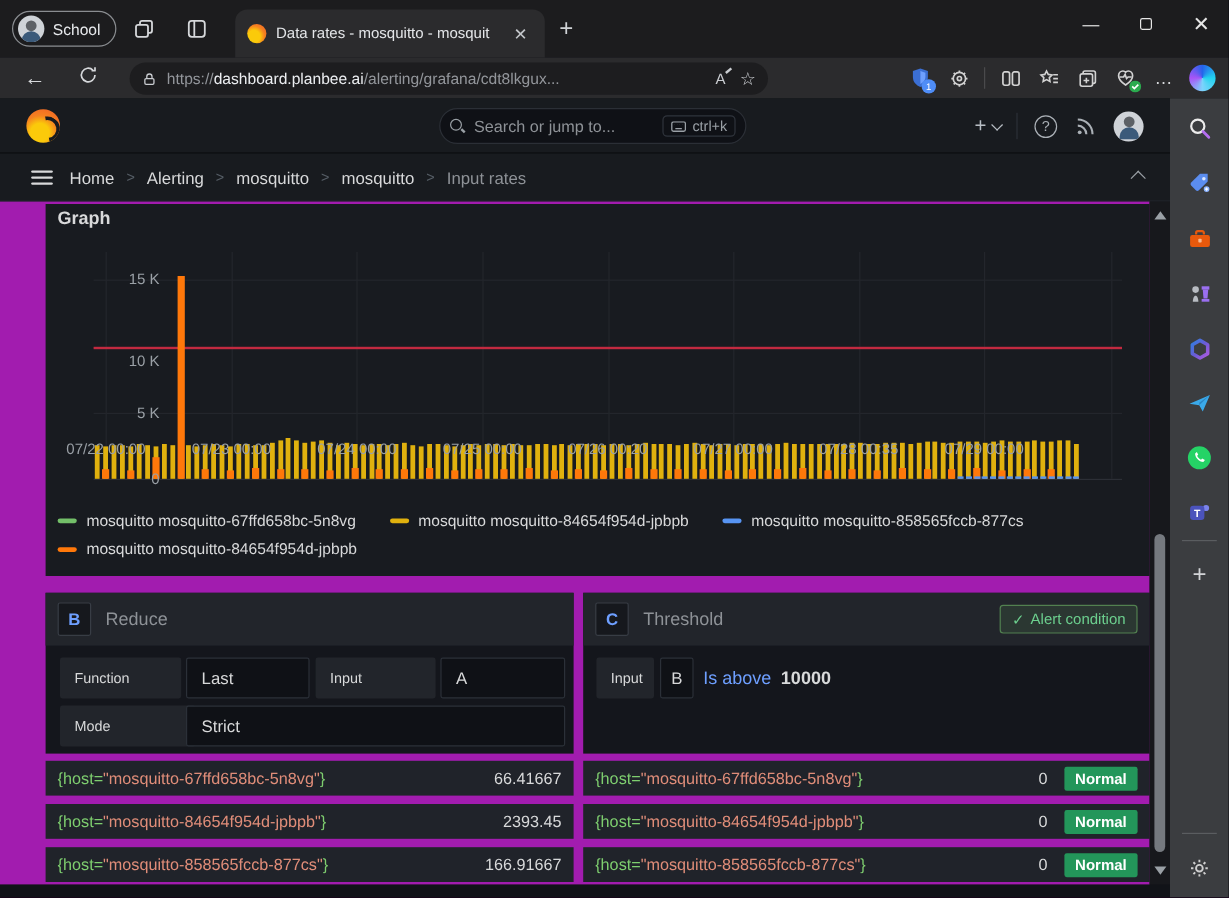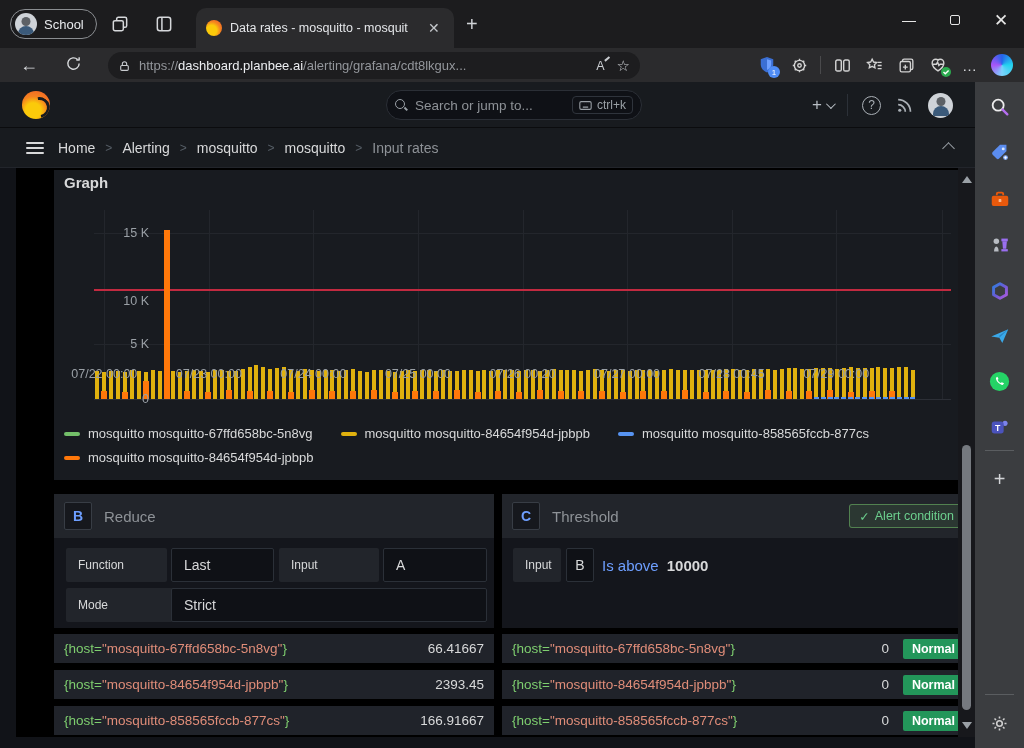--- a/index.html
+++ b/index.html
@@ -35,21 +35,21 @@
   .tool-ic{width:28px;height:28px;display:flex;align-items:center;justify-content:center;position:relative;}
   .vdiv{width:1px;height:18px;background:#4a4a4c;margin:0 3px;}
   .badge1{position:absolute;right:1px;bottom:1px;width:12px;height:12px;border-radius:50%;background:#4f8df7;color:#fff;font-size:8px;display:flex;align-items:center;justify-content:center;}
   .copilot{width:22px;height:22px;border-radius:50%;background:conic-gradient(#2563eb,#22d3ee,#7dd3fc,#a855f7,#2563eb);}
   .dots{color:#d6d8db;font-size:15px;letter-spacing:1px;}
 
   
   .gtopbar{position:absolute;left:0;top:82px;width:975px;height:46px;background:#181b1f;border-bottom:1px solid #0b0c0e;}
   .glogo{position:absolute;left:22px;top:9px;width:28px;height:28px;border-radius:50%;background:radial-gradient(circle at 40% 70%,#fbca0a 0 30%,#f58220 55%,#f05a28 100%);overflow:hidden;}
   .glogo::after{content:"";position:absolute;left:7px;top:6px;width:15px;height:15px;border-radius:50%;border:3px solid #181b1f;border-left-color:transparent;border-bottom-color:transparent;transform:rotate(35deg);}
-  .gsearch{position:absolute;left:366px;top:8px;width:256px;height:30px;background:#0f1116;border:1px solid #2b2f36;border-radius:15px;display:flex;align-items:center;gap:8px;padding:0 8px;margin-left:20px;}
+  .gsearch{position:absolute;left:366px;top:8px;width:256px;height:30px;background:#0f1116;border:1px solid #2b2f36;border-radius:15px;display:flex;align-items:center;gap:8px;padding:0 8px;}
   .mag{width:12px;height:12px;position:relative;}
   .mag::before{content:"";position:absolute;left:0;top:0;width:8px;height:8px;border:1.6px solid #9aa0a6;border-radius:50%;}
   .mag::after{content:"";position:absolute;left:8.5px;top:8.5px;width:4px;height:1.6px;background:#9aa0a6;transform:rotate(45deg);}
   .gsearch .ph{color:#8e9297;font-size:13.5px;flex:1;}
   .kbd{border:1px solid #2f343c;border-radius:4px;color:#9aa0a6;font-size:12px;padding:1px 6px;display:flex;align-items:center;gap:5px;}
   .gtop-right{position:absolute;right:22px;top:0;height:46px;display:flex;align-items:center;gap:14px;}
   .gplus{color:#b8bec4;font-size:17px;display:flex;align-items:center;gap:4px;}
   .chev-down{width:7px;height:7px;border-right:1.6px solid #b8bec4;border-bottom:1.6px solid #b8bec4;transform:rotate(45deg) translateY(-2px);}
   .gdiv{width:1px;height:22px;background:#2c3138;}
   .qcircle{width:19px;height:19px;border:1.6px solid #aab0b6;border-radius:50%;color:#aab0b6;font-size:12px;display:flex;align-items:center;justify-content:center;}
@@ -59,21 +59,21 @@
   .crumbbar{position:absolute;left:0;top:128px;width:975px;height:40px;background:#181b1f;border-bottom:1px solid #22252b;display:flex;align-items:center;}
   .burger{width:18px;height:12px;margin:0 14px 0 26px;display:flex;flex-direction:column;justify-content:space-between;}
   .burger div{height:2px;background:#d8d9da;border-radius:1px;}
   .crumbs{display:flex;align-items:center;gap:10px;font-size:14px;}
   .crumb{color:#d8d9da;}
   .crumb.last{color:#8e9297;}
   .crumb-sep{color:#565e66;font-size:12px;}
   .collapse-chev{position:absolute;right:22px;top:16px;width:9px;height:9px;border-left:1.8px solid #9aa0a6;border-top:1.8px solid #9aa0a6;transform:rotate(45deg);}
 
   
-  .content{position:absolute;left:16px;top:168px;width:958px;height:569px;background:#000000;}
+  .content{position:absolute;left:0;top:168px;width:958px;height:569px;background:#a21caf;}
   .graph-panel{position:absolute;left:38px;top:2px;width:920px;height:310px;background:#181b20;}
   .graph-title{position:absolute;left:10px;top:4px;color:#d8d9da;font-size:15px;font-weight:bold;}
   .graph-tabs{position:absolute;right:16px;top:3px;display:flex;align-items:center;gap:4px;}
   .gtab{color:#a6adb5;font-size:13px;padding:2px 8px;border-radius:2px;}
   .gtab.active{background:#3c4046;color:#eceef0;}
   .plot{position:absolute;left:40px;top:40px;width:857px;height:190px;border-bottom:1px solid #2c2f36;}
   .gridh{position:absolute;left:0;width:100%;height:1px;background:#23262c;}
   .gridv{position:absolute;top:0;width:1px;height:100%;background:#23262c;}
   .ylab{position:absolute;right:825px;width:52px;text-align:right;color:#9aa0a6;font-size:12.5px;}
   .xlab{position:absolute;top:197px;width:90px;text-align:center;color:#9aa0a6;font-size:12.5px;}
@@ -471,21 +471,21 @@
           <div class="ylab" style="top: 111.535px; margin-top: 12px;">10 K</div>
           <div class="ylab" style="top: 56.3023px;">15 K</div>
         </div>
       <div id="xlabels">
           <div class="xlab" style="left: 5.284px;">07/22 00:00</div>
           <div class="xlab" style="left: 109.838px;">07/23 00:00</div>
           <div class="xlab" style="left: 214.392px;">07/24 00:00</div>
           <div class="xlab" style="left: 318.946px;">07/25 00:00</div>
           <div class="xlab" style="left: 423.5px;">07/26 00:20</div>
           <div class="xlab" style="left: 528.054px;">07/27 00:00</div>
-          <div class="xlab" style="left: 632.608px;">07/28 00:45</div>
+          <div class="xlab" style="left: 632.608px;">07/28 00:35</div>
           <div class="xlab" style="left: 737.162px;">07/29 00:00</div>
         </div>
       <div class="legend" id="legend">
           <span class="leg-item">
             <span class="leg-dash" style="background: rgb(115, 191, 105);"></span>
             <span class="leg-label">mosquitto mosquitto-67ffd658bc-5n8vg</span>
           </span>
           <span class="leg-item">
             <span class="leg-dash" style="background: rgb(224, 177, 14);"></span>
             <span class="leg-label">mosquitto mosquitto-84654f954d-jpbpb</span>

